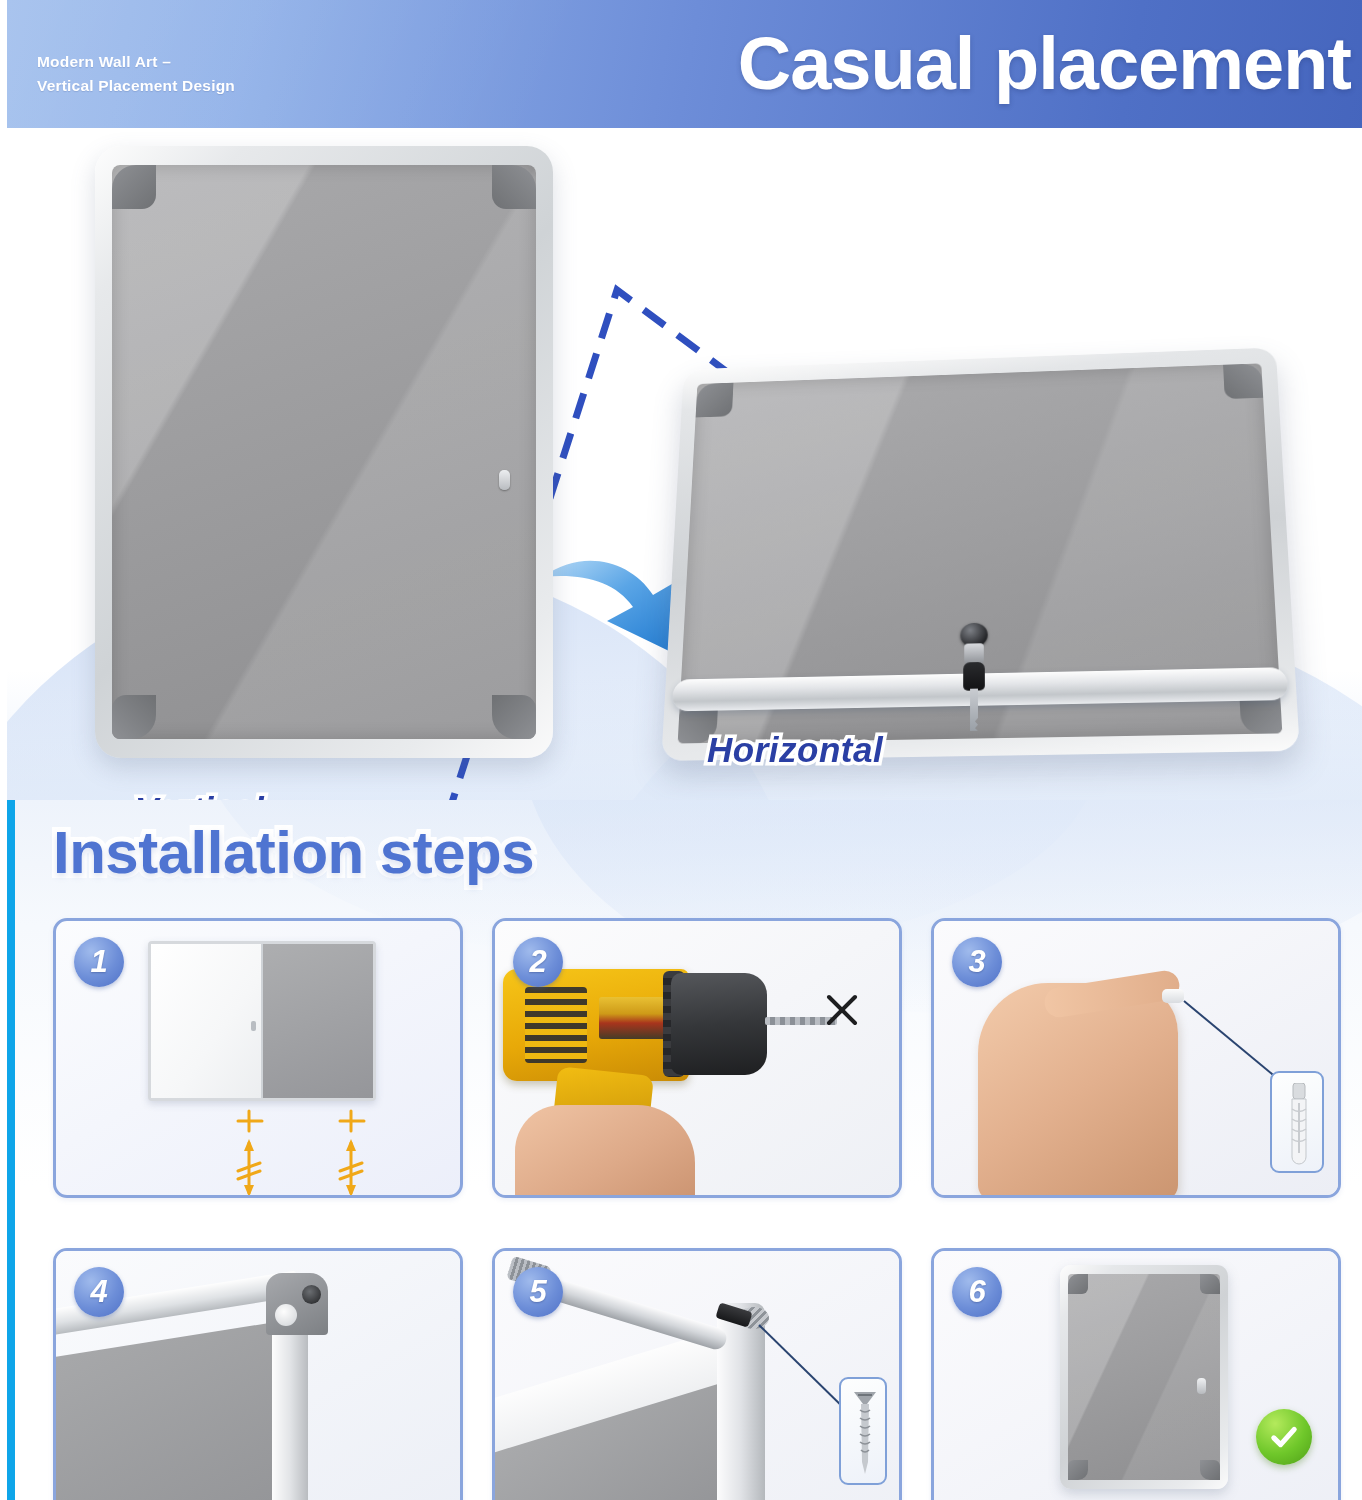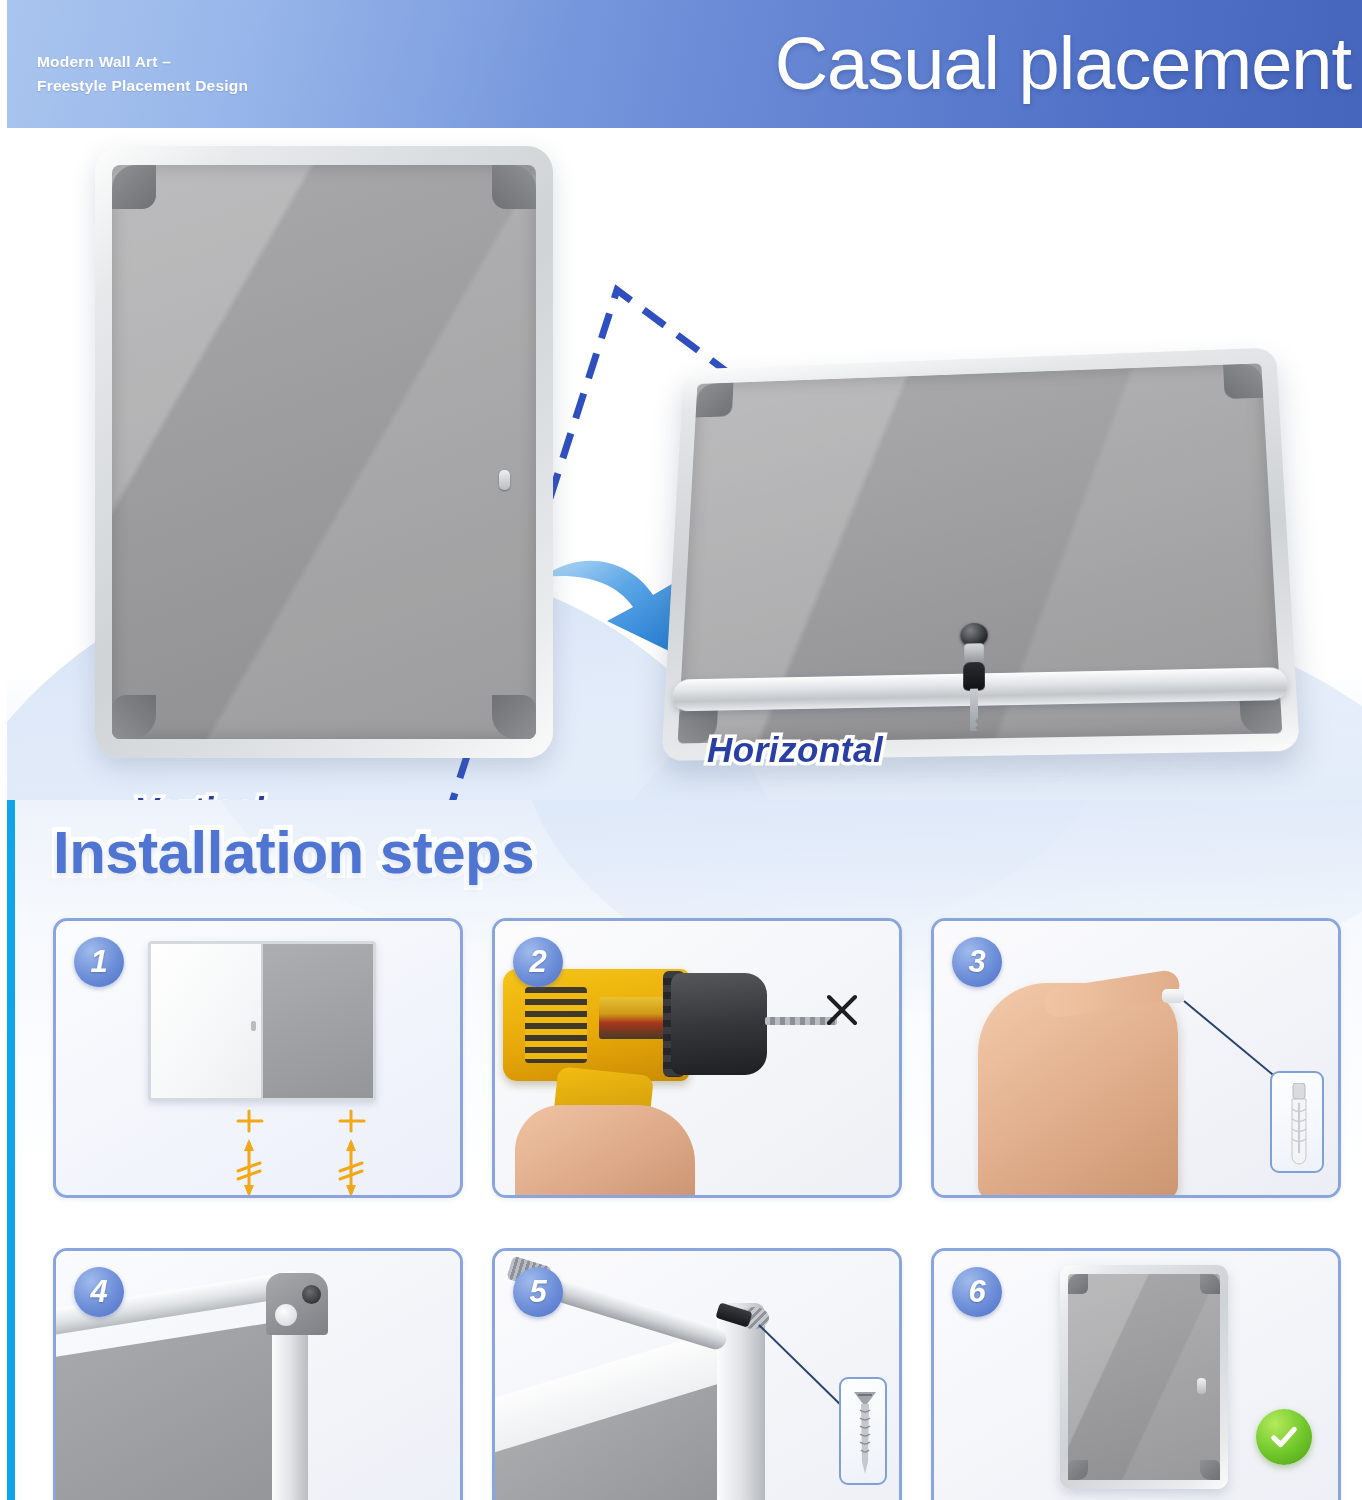--- a/index.html
+++ b/index.html
@@ -22,21 +22,21 @@
     background: linear-gradient(120deg, rgba(255,255,255,.16), rgba(255,255,255,0) 70%);
     transform: rotate(-8deg);
   }
   #subtitle {
     position: absolute; left: 30px; top: 50px; width: 330px;
     color: #ffffff; font-size: 15.5px; font-weight: bold; line-height: 1.55;
     letter-spacing: .2px; text-shadow: 0 1px 1px rgba(40,60,120,.18);
   }
   #main-title {
     position: absolute; right: 18px; top: 8px;
-    color: #ffffff; font-size: 74px; font-weight: normal; letter-spacing: -1px;
+    color: #ffffff; font-size: 74px; font-weight: bold; letter-spacing: -1px;
     line-height: 112px; white-space: nowrap;
     text-shadow: 0 2px 5px rgba(30,50,110,.30);
   }
 
   
   #hero {
     position: absolute; left: 0; top: 128px; width: 1362px; height: 672px;
     background: #ffffff; overflow: hidden;
   }
   .swoosh { position: absolute; pointer-events: none; }
@@ -295,21 +295,21 @@
 </style>
 </head>
 <body>
 
 <div id="page">
 
   <div id="header">
     <div id="header-sheen"></div>
     <div id="subtitle">
       <div>Modern Wall Art –</div>
-      <div>Freestyle Placement Design</div>
+      <div>Vertical Placement Design</div>
     </div>
     <div id="main-title">Casual placement</div>
   </div>
 
   <div id="hero">
     <div class="swoosh" id="swoosh-a"></div>
     <div class="swoosh" id="swoosh-b"></div>
     <div id="hero-floor"></div>
 
     <svg id="rotate-path" viewBox="0 0 620 600">

